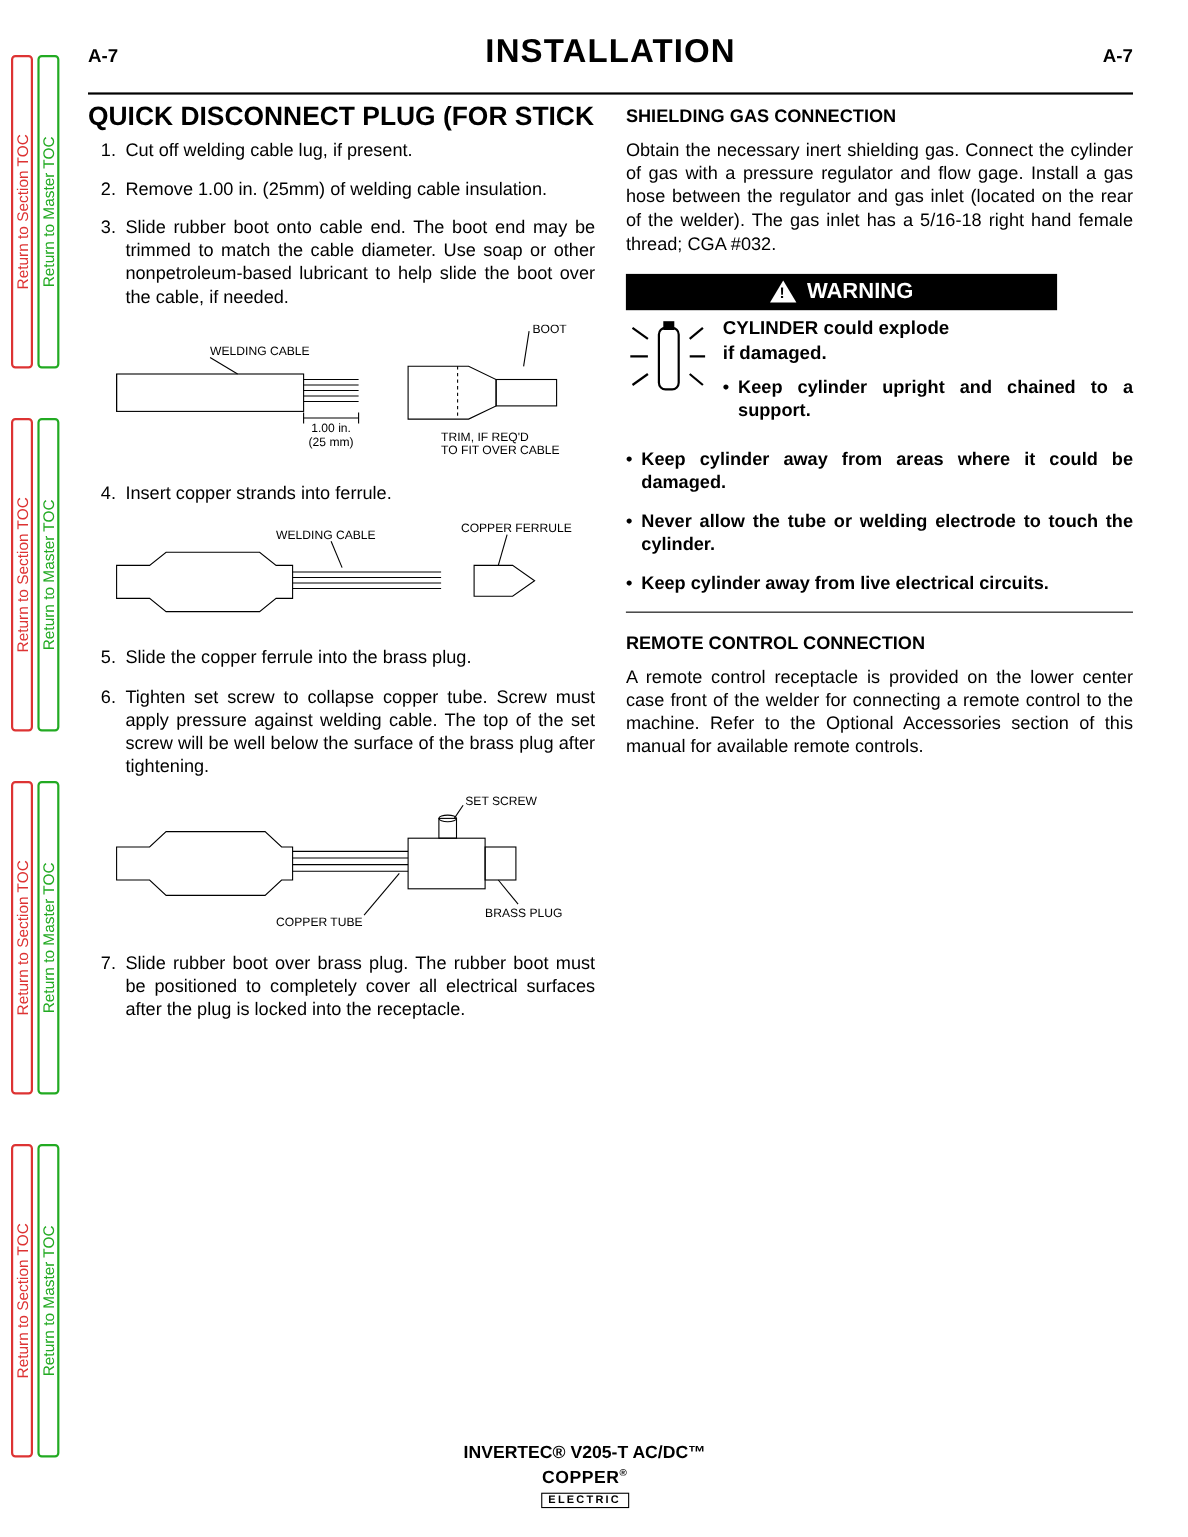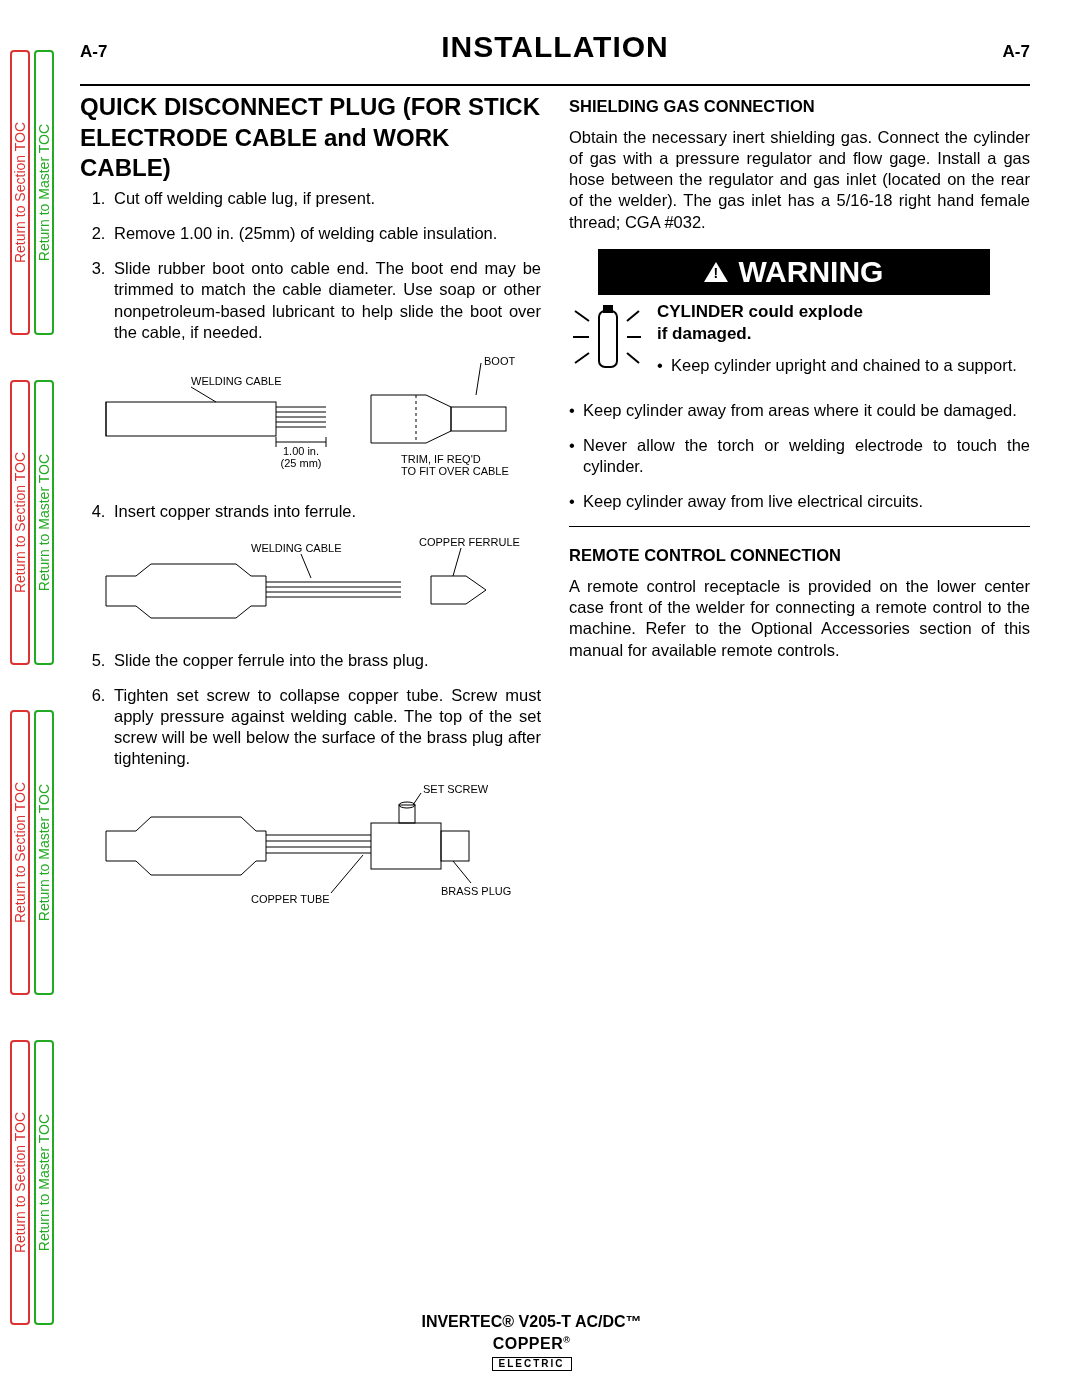--- a/index.html
+++ b/index.html
@@ -55,23 +55,23 @@
   ol.steps { list-style: decimal; padding-left: 30px; }
   ol.steps li { margin-bottom: 14px; padding-left: 4px; text-align: justify; }
 
   .fig {
     margin: 8px 0 14px; display: flex; justify-content: center;
   }
   .fig svg text { font-family: Arial, Helvetica, sans-serif; }
 
   
   .warn-banner {
-    background: #000; color: #fff; font-weight: bold; font-size: 30px;
+    background: #000; color: #fff; font-weight: bold; font-size: 20px;
     display: flex; align-items: center; justify-content: center;
-    gap: 10px; padding: 4px 0; margin-top: 16px; width: 85%; margin-left: 29px;
+    gap: 10px; padding: 4px 0; margin-top: 16px; width: 85%;
   }
   .warn-banner .tri {
     width: 0; height: 0;
     border-left: 12px solid transparent;
     border-right: 12px solid transparent;
     border-bottom: 20px solid #fff;
     position: relative;
   }
   .warn-banner .tri::after {
     content: "!"; position: absolute; left: -3px; top: 3px;
@@ -79,21 +79,21 @@
   }
   .warn-body { display: flex; gap: 12px; margin-top: 6px; }
   .warn-icon {
     width: 76px; height: 76px; flex: 0 0 76px;
   }
   .warn-text { flex: 1; font-weight: bold; }
   .warn-text p { margin-bottom: 10px; text-align: left; }
   .warn-text .lead { font-size: 17px; }
   ul.bullets { list-style: none; padding: 0; margin: 10px 0 0; }
   ul.bullets li {
-    font-weight: normal; position: relative; padding-left: 14px;
+    font-weight: bold; position: relative; padding-left: 14px;
     margin-bottom: 14px; text-align: justify;
   }
   ul.bullets li::before { content: "•"; position: absolute; left: 0; }
   .hr { border-top: 1px solid #000; margin: 6px 0 18px; }
 
   
   .footer {
     position: absolute; bottom: 26px; left: 0; right: 17px;
     text-align: center; font-weight: bold; font-size: 16px;
   }
@@ -155,21 +155,20 @@
     <span class="corner">A-7</span>
     <span class="title">INSTALLATION</span>
     <span class="corner">A-7</span>
   </div>
 
   <div class="cols">
 
     <div class="col">
       <h2>
         <span>QUICK DISCONNECT PLUG (FOR STICK</span><br>
-        <span>ELECTRODE CABLE and WORK CABLE)</span>
       </h2>
 
       <ol class="steps">
         <li>Cut off welding cable lug, if present.</li>
         <li>Remove 1.00 in. (25mm) of welding cable insulation.</li>
         <li>Slide rubber boot onto cable end. The boot end may be trimmed to match the cable diameter. Use soap or other nonpetroleum-based lubricant to help slide the boot over the cable, if needed.</li>
       </ol>
 
       <div class="fig">
         <svg width="420" height="130" viewBox="0 0 420 130">
@@ -248,20 +247,23 @@
           <ellipse cx="306" cy="22" rx="8" ry="3" fill="none" stroke="#000"></ellipse>
           <line x1="320" y1="10" x2="312" y2="22" stroke="#000"></line>
           <line x1="230" y1="110" x2="262" y2="72" stroke="#000"></line>
           <line x1="370" y1="100" x2="352" y2="78" stroke="#000"></line>
           <text x="322" y="10" font-size="11">SET SCREW</text>
           <text x="150" y="120" font-size="11">COPPER TUBE</text>
           <text x="340" y="112" font-size="11">BRASS PLUG</text>
         </svg>
       </div>
 
+      <ol class="steps" start="7">
+        <li>Slide rubber boot over brass plug. The rubber boot must be positioned to completely cover all electrical surfaces after the plug is locked into the receptacle.</li>
+      </ol>
     </div>
 
     <div class="col">
       <h3>SHIELDING GAS CONNECTION</h3>
       <p class="justify">Obtain the necessary inert shielding gas. Connect the cylinder of gas with a pressure regulator and flow gage. Install a gas hose between the regulator and gas inlet (located on the rear of the welder). The gas inlet has a 5/16-18 right hand female thread; CGA #032.</p>
 
       <div class="warn-banner">
         <span class="tri"></span>
         <span>WARNING</span>
       </div>
@@ -287,21 +289,21 @@
             <span>if damaged.</span>
           </p>
           <ul class="bullets">
             <li style="text-align:justify;">Keep cylinder upright and chained to a support.</li>
           </ul>
         </div>
       </div>
 
       <ul class="bullets">
         <li>Keep cylinder away from areas where it could be damaged.</li>
-        <li>Never allow the torch or welding electrode to touch the cylinder.</li>
+        <li>Never allow the tube or welding electrode to touch the cylinder.</li>
         <li>Keep cylinder away from live electrical circuits.</li>
       </ul>
       <div class="hr"></div>
 
       <h3>REMOTE CONTROL CONNECTION</h3>
       <p class="justify">A remote control receptacle is provided on the lower center case front of the welder for connecting a remote control to the machine. Refer to the Optional Accessories section of this manual for available remote controls.</p>
     </div>
   </div>
 </div>
 

